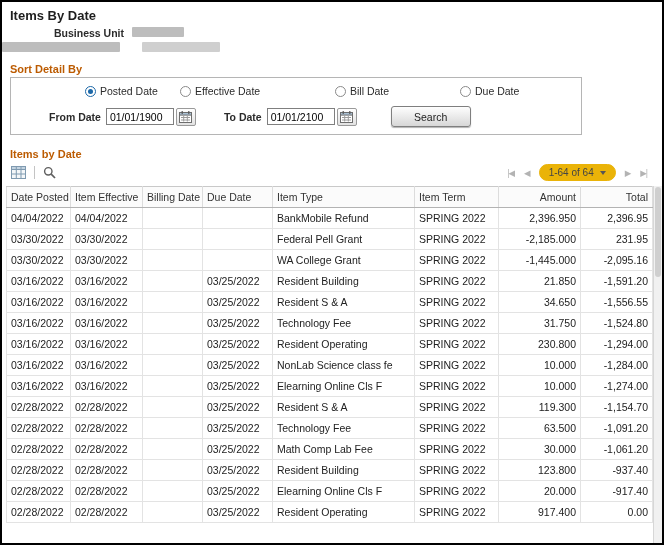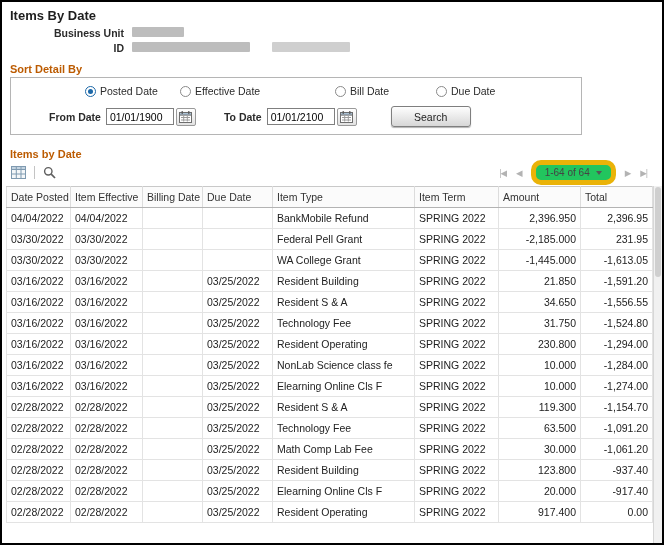--- a/index.html
+++ b/index.html
@@ -16,21 +16,21 @@
   .redact { display:inline-block; height:10px; background:#bdbdbd; border-radius:1px; filter:blur(.6px); }
   .r-bu { width:52px; }
   .r-id1 { width:118px; margin-right:22px; }
   .r-id2 { width:78px; background:#cfcfcf; }
 
   .section-heading { color:var(--heading,#bc5b01); font-weight:bold; font-size:11px; margin:9px 0 2px 8px; }
 
   .sort-box { border:1px solid #b5b5b5; margin:2px 80px 0 8px; padding:6px 0 7px 0; }
   .radio-row { display:flex; align-items:center; padding-left:74px; height:14px; }
   .radio-item { display:flex; align-items:center; gap:4px; cursor:pointer; }
-  .radio-item.w1 { width:95px; } .radio-item.w2 { width:155px; } .radio-item.w3 { width:101px; }
+  .radio-item.w1 { width:95px; } .radio-item.w2 { width:155px; } .radio-item.w3 { width:125px; }
   .radio { width:11px; height:11px; border:1px solid #8a8a8a; border-radius:50%; background:#fff; position:relative; flex:0 0 auto; }
   .radio.selected { border-color:var(--radio_selected,#1c68a8); }
   .radio.selected::after { content:""; position:absolute; left:2px; top:2px; right:2px; bottom:2px;
     border-radius:50%; background:var(--radio_selected,#1c68a8); }
   .radio-label { font-size:10.5px; color:#2b2b2b; }
 
   .date-row { display:flex; align-items:center; margin-top:8px; padding-left:38px; }
   .fld-label { font-weight:bold; font-size:10.5px; margin-right:5px; color:#2b2b2b; }
   .fld-label.to { margin-left:28px; }
   .date-input { width:68px; height:17px; border:1px solid #7f7f7f; font-family:inherit; font-size:10.5px; padding:0 3px; }
@@ -39,51 +39,50 @@
   .search-btn { margin-left:34px; width:80px; height:21px; border:1px solid #7f7f7f; border-radius:3px;
     background:linear-gradient(#fefefe,#d7d7d7); font-family:inherit; font-size:10.5px; color:#222;
     box-shadow:0 1px 1px rgba(0,0,0,.3); cursor:pointer; }
 
   .grid-h { margin-top:13px; }
   .toolbar { display:flex; align-items:center; margin:2px 10px 0 8px; height:21px; }
   .tb-icon { display:flex; align-items:center; cursor:pointer; padding:1px; }
   .tb-sep { width:1px; height:13px; background:#c4c4c4; margin:0 7px; }
   .spacer { flex:1; }
   .pg-btn { color:#b3b3b3; font-size:8.5px; margin:0 5px; letter-spacing:-1px; cursor:pointer; user-select:none; }
-  .pg-range { display:flex; align-items:center; gap:6px; border:5px solid #eab308; border-radius:10px;
-    padding:2px 9px; font-size:10px; color:#444; margin:0 4px; background:#22c55e; cursor:pointer; }
+  .pg-range { display:flex; align-items:center; gap:6px; border:1px solid #eab308; border-radius:10px;
+    padding:2px 9px; font-size:10px; color:#444; margin:0 4px; background:#eab308; cursor:pointer; }
   .chev { width:0; height:0; border-left:3.5px solid transparent; border-right:3.5px solid transparent;
     border-top:4.5px solid #555; }
 
   .table-wrap { position:relative; margin:3px 4px 0 4px; }
   table { border-collapse:collapse; table-layout:fixed; width:646px; }
   th { font-weight:normal; text-align:left; padding:4px 4px; background:#fbfbfb; color:#333; font-size:10.5px;
     border:1px solid #dcdcdc; border-top:1px solid #c9c9c9; border-bottom:1px solid #b3b3b3; height:13px;
     overflow:hidden; white-space:nowrap; cursor:pointer; }
   td { padding:4px 4px; border:1px solid #e3e3e3; font-size:10.5px; color:#222; height:13px;
     overflow:hidden; white-space:nowrap; background:#fff; }
-  th:nth-child(7), th:nth-child(8) { text-align:left; }
+  th:nth-child(7), th:nth-child(8) { text-align:right; }
   td.num { text-align:right; }
   .vscroll { position:absolute; top:0; right:-4px; width:9px; height:400px; background:#f1f1f1;
     border-left:1px solid #d7d7d7; cursor:pointer; }
   .vscroll .thumb { margin:1px 1px; height:90px; background:#cfcfcf; border-radius:3px; }
 </style>
 </head>
 <body>
 
 <div class="page">
 
   <div class="title">Items By Date</div>
 
   <div class="kv">
     <span class="kv-label">Business Unit</span>
     <span class="redact r-bu"></span>
   </div>
   <div class="kv">
-    <span class="kv-label">ID</span>
     <span class="redact r-id1"></span>
     <span class="redact r-id2"></span>
   </div>
 
   <div class="section-heading">Sort Detail By</div>
 
   <div class="sort-box">
     <div class="radio-row">
       <label class="radio-item w1">
         <span class="radio selected"></span>
@@ -211,21 +210,21 @@
             <td class="num">231.95</td>
           </tr>
           <tr>
             <td>03/30/2022</td>
             <td>03/30/2022</td>
             <td></td>
             <td></td>
             <td>WA College Grant</td>
             <td>SPRING 2022</td>
             <td class="num">-1,445.000</td>
-            <td class="num">-1,613.05</td>
+            <td class="num">-2,095.16</td>
           </tr>
           <tr>
             <td>03/16/2022</td>
             <td>03/16/2022</td>
             <td></td>
             <td>03/25/2022</td>
             <td>Resident Building</td>
             <td>SPRING 2022</td>
             <td class="num">21.850</td>
             <td class="num">-1,591.20</td>

